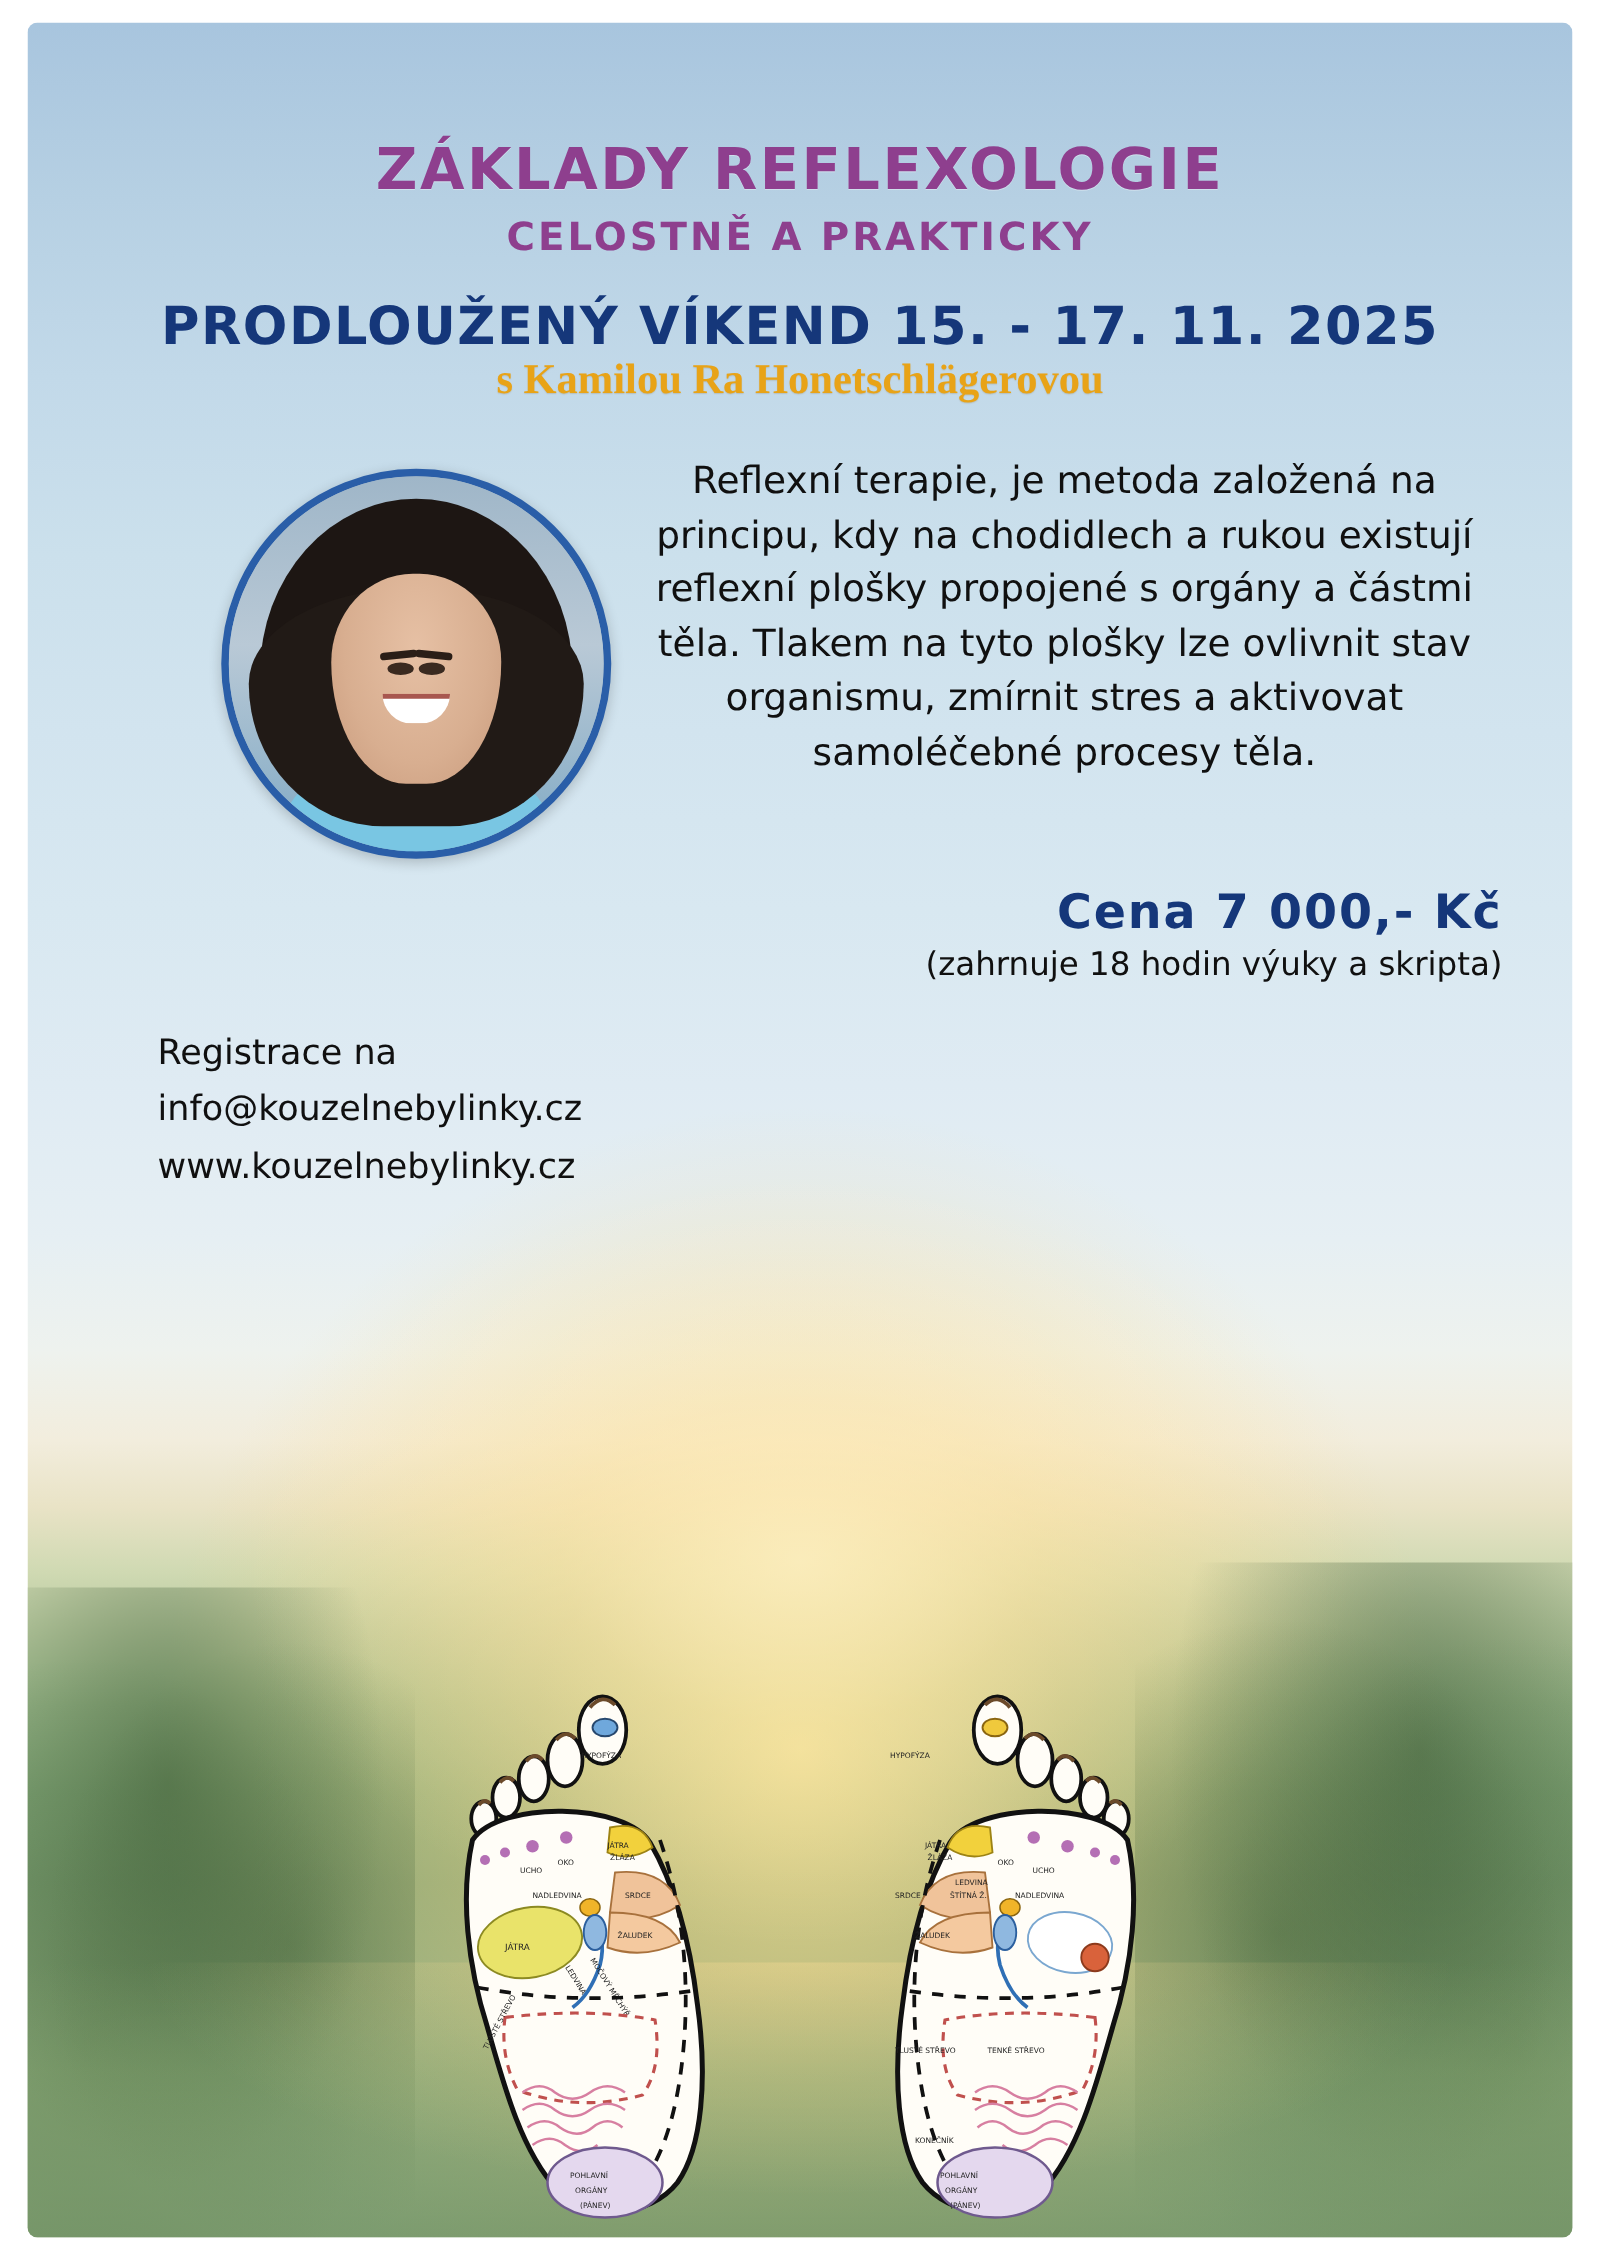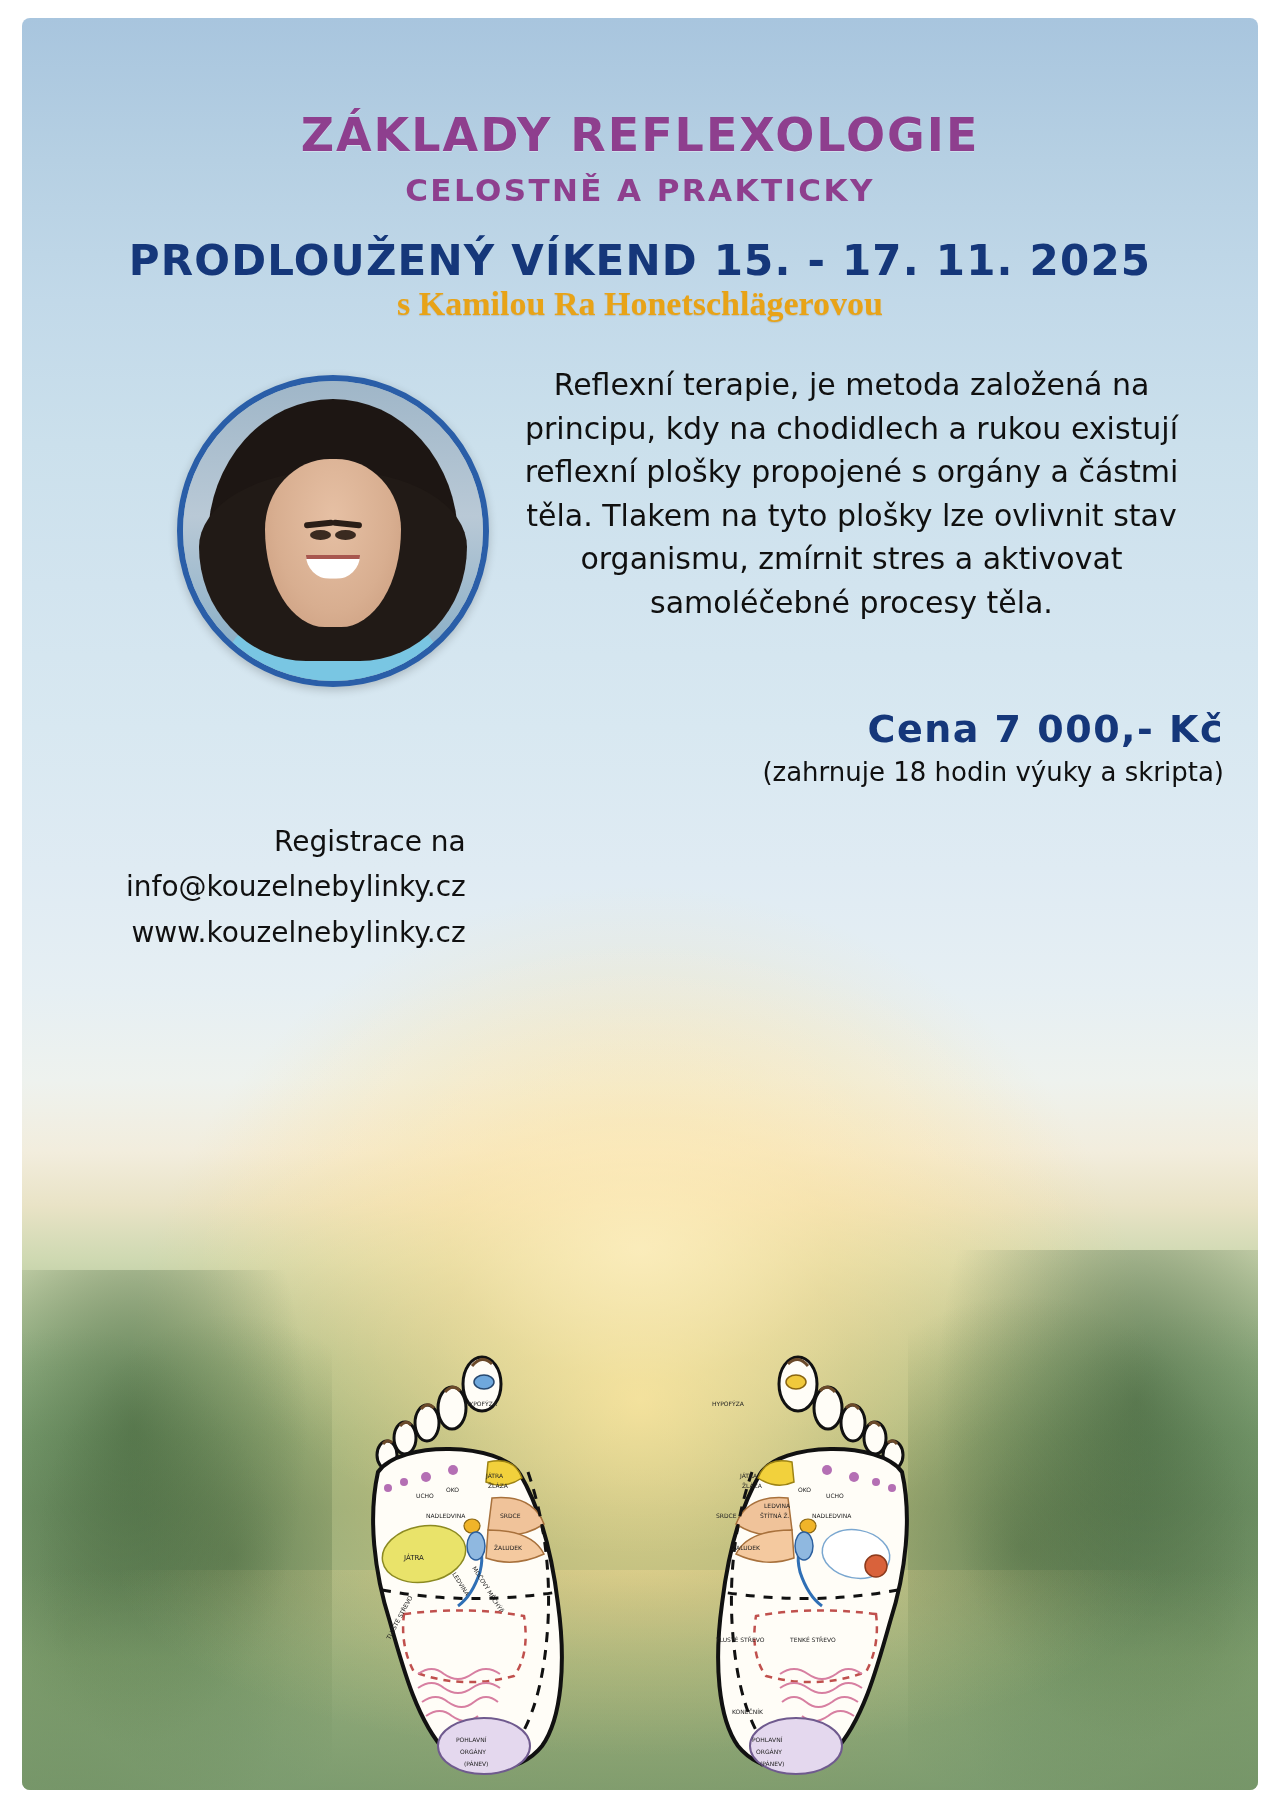--- a/index.html
+++ b/index.html
@@ -209,21 +209,21 @@
     text-align: center;
     font-family: "DejaVu Sans", sans-serif;
     font-size: 30px;
     line-height: 1.45;
     color: #101010;
     padding-right: 22px;
   }
 
   .price-block {
     margin-top: 20px;
-    padding-right: 34px;
+    padding-right: 56px;
     text-align: right;
   }
   .price-main {
     font-family: "DejaVu Sans", sans-serif;
     font-weight: bold;
     font-size: 38px;
     letter-spacing: 1.5px;
     color: #15377a;
   }
   .price-note {
@@ -248,21 +248,20 @@
     color: #15377a;
   }
   .venue-lines {
     margin-top: 20px;
     font-family: "DejaVu Sans", sans-serif;
     font-size: 28px;
     line-height: 1.62;
     color: #101010;
   }
   .reg-block {
-    text-align: right;
     margin-top: 12px;
   }
   .reg-line {
     font-family: "DejaVu Sans", sans-serif;
     font-size: 28px;
     line-height: 1.62;
     color: #101010;
   }
 
   

